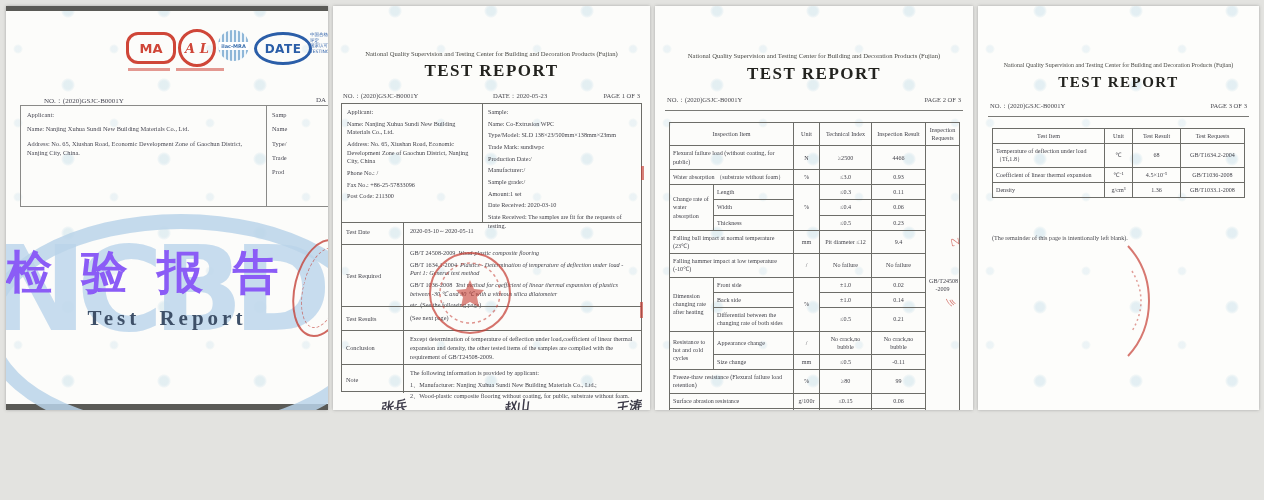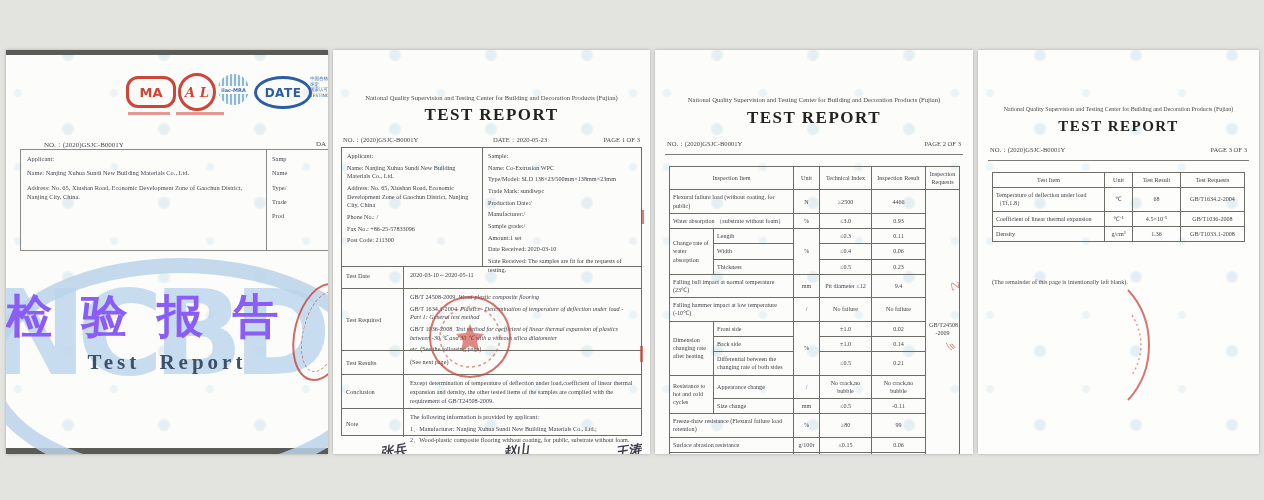--- a/index.html
+++ b/index.html
@@ -1,20 +1,20 @@
 <!DOCTYPE html>
 <html><head>
 <meta charset="utf-8">
 <style>
   html,body{margin:0;padding:0;background:#e3e3e0;}
   #canvas{position:relative;width:1264px;height:500px;overflow:hidden;background:#e3e3e0;
           font-family:"Liberation Serif", serif;color:#3f3e3a;}
   .abs{position:absolute;}
   .panel{position:absolute;top:6px;height:404px;background:#fcfcfa;overflow:hidden;
-         box-shadow:0 0 3px rgba(60,60,60,.35);margin-top:44px;}
+         box-shadow:0 0 3px rgba(60,60,60,.35);}
   #p1{left:6px;width:322px;}
   #p2{left:333px;width:317px;}
   #p3{left:655px;width:318px;}
   #p4{left:978px;width:281px;background:#fdfdfb;}
   
   .wm{position:absolute;inset:0;pointer-events:none;
       background-image:
         radial-gradient(circle, rgba(126,184,210,.20) 4px, rgba(126,184,210,.09) 6px, transparent 7px),
         radial-gradient(circle, rgba(126,184,210,.13) 3px, transparent 5px);
       background-size:96px 74px, 96px 74px;

